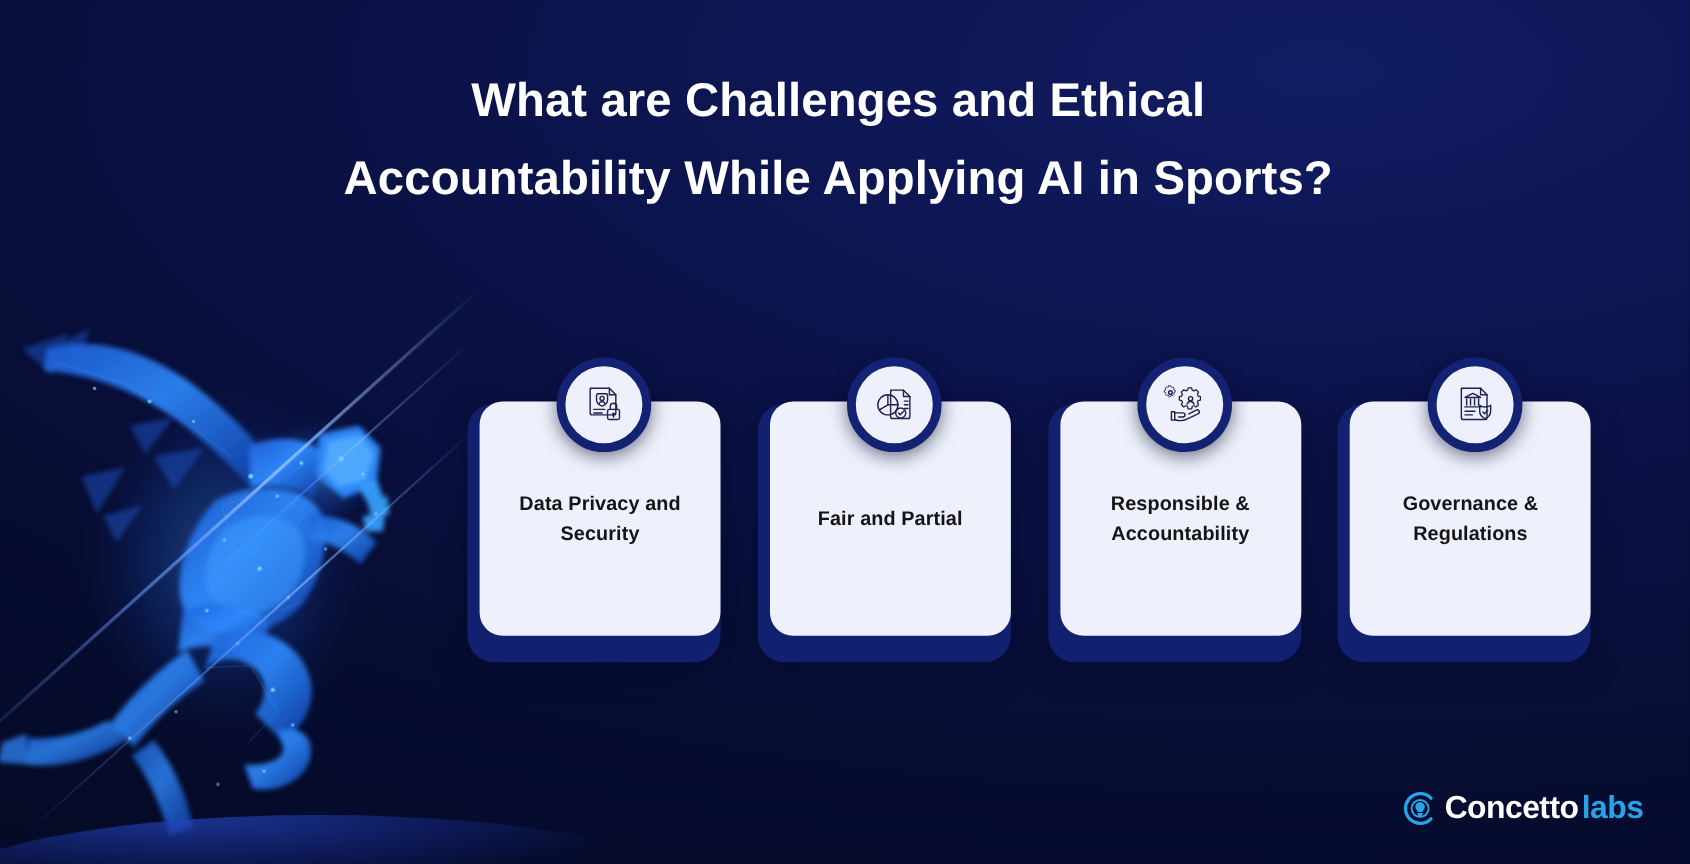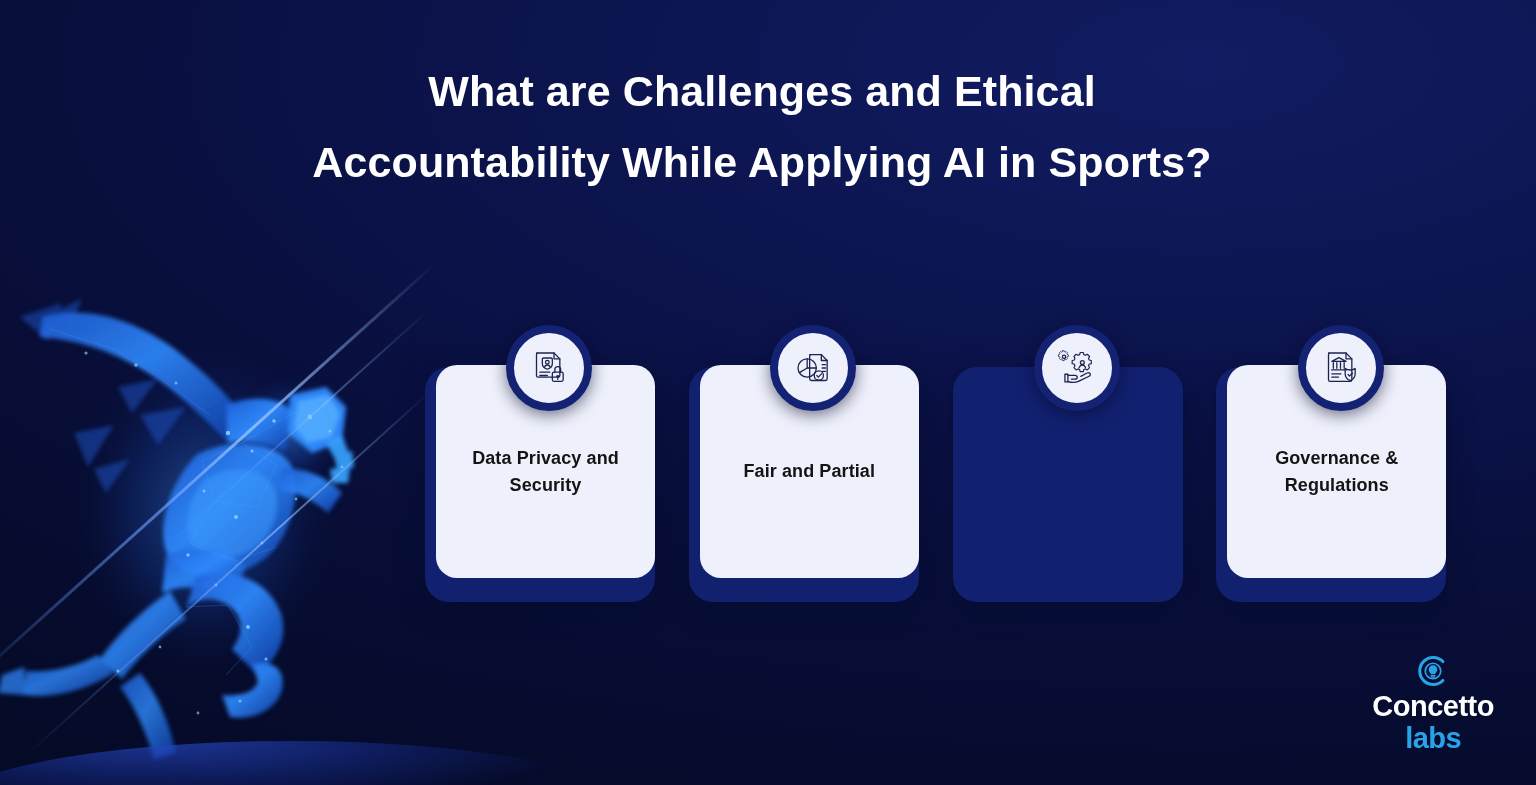--- a/index.html
+++ b/index.html
@@ -122,21 +122,20 @@
   .ico { fill:none; stroke:#1d2350; stroke-width:1.55; stroke-linecap:round; stroke-linejoin:round; }
   .ico-fill { fill:#1d2350; stroke:none; }
 
   
   #logo {
     position:absolute;
     right:42px; bottom:32px;
     display:flex;
     align-items:center;
     gap:3px;
-    flex-direction:column;
   }
   #logo-mark { width:36px; height:36px; display:block; margin-right:1px; }
   .logo-word { font-size:29px; font-weight:700; letter-spacing:-.5px; line-height:1; }
   #logo-concetto { color:#ffffff; }
   #logo-labs { color:#29a3e8; }
 </style>
 </head>
 <body>
 
 <div id="stage">
@@ -305,20 +304,23 @@
           </g>
           <circle class="ico" cx="8.4" cy="10.6" r="2"></circle>
           <path class="ico" d="M31.5 6.5h4.3l.6 2.8 2.2.9 2.5-1.4 3 3-1.4 2.5.9 2.2 2.8.6v4.3l-2.8.6-.9 2.2 1.4 2.5-3 3-2.5-1.4-2.2.9-.6 2.8h-4.3l-.6-2.8-2.2-.9-2.5 1.4-3-3 1.4-2.5-.9-2.2-2.8-.6v-4.3l2.8-.6.9-2.2-1.4-2.5 3-3 2.5 1.4 2.2-.9z" transform="translate(-0.6 -0.4) scale(0.9)"></path>
           <circle class="ico" cx="30.4" cy="17.4" r="2.3"></circle>
           <path class="ico" d="M26.6 23.4c.7-1.9 2.1-3 3.8-3s3.1 1.1 3.8 3"></path>
           <path class="ico" d="M9.5 31.5h3.6v9.2H9.5z"></path>
           <path class="ico" d="M13.1 32.8h8.4c1.6 0 2.8 1 2.8 2.3s-1.2 2.3-2.8 2.3h-4.1"></path>
           <path class="ico" d="M13.1 40.3c4.6 1.4 9.6 1.2 13.3-.6l12.1-5.8c1.5-.7 1.9-2.3 1-3.4-.8-1-2.3-1.2-3.5-.5l-7.4 4"></path>
         </svg>
       </div>
+      <div class="card-face">
+        <div class="card-label">Responsible &amp; Accountability</div>
+      </div>
     </div>
 
     <div class="card-wrap">
       <div class="card-back"></div>
       <div class="icon-badge">
         <svg viewBox="0 0 48 48" xmlns="http://www.w3.org/2000/svg">
           <path class="ico" d="M9 6h21l7 7v25a2 2 0 0 1-2 2H11a2 2 0 0 1-2-2V8a2 2 0 0 1 2-2z"></path>
           <path class="ico" d="M30 6v7h7"></path>
           <path class="ico" d="m13 16 8.5-4.5L30 16z"></path>
           <path class="ico" d="M14.8 17.5v6.8M19 17.5v6.8M23.4 17.5v6.8M27.8 17.5v6.8"></path>

